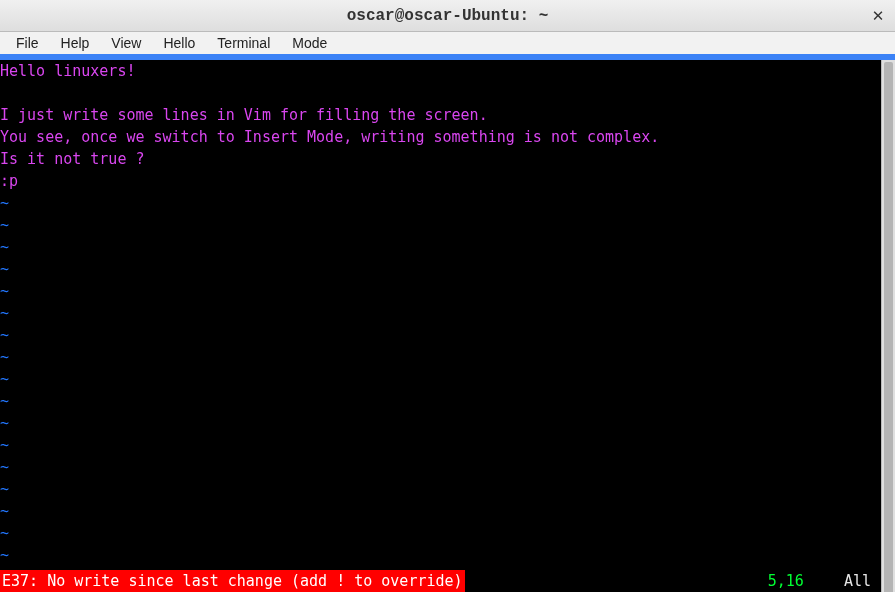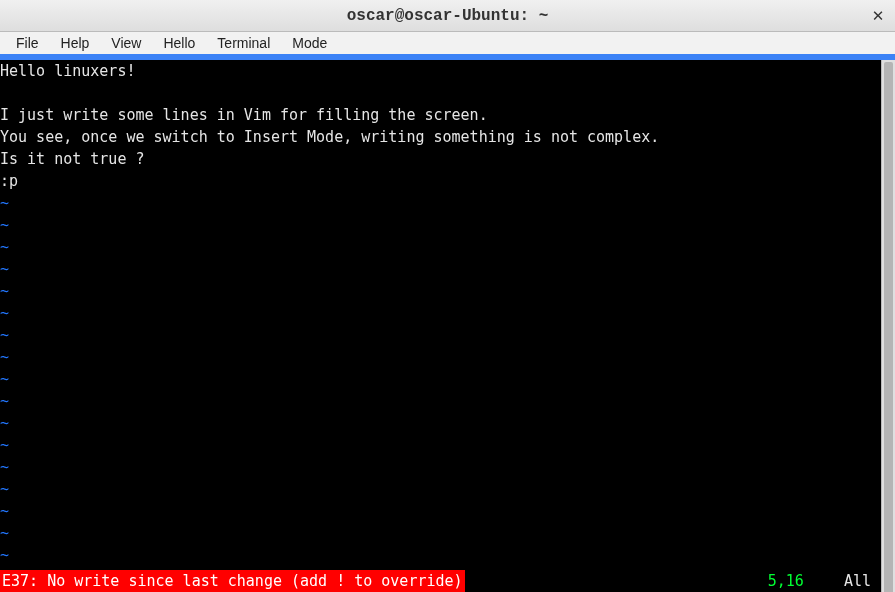--- a/index.html
+++ b/index.html
@@ -63,21 +63,21 @@
     font-family: "DejaVu Sans Mono", "Liberation Mono", monospace;
     font-size: 15px;
     line-height: 22px;
     color: #0f0;
     white-space: pre;
     overflow: hidden;
     display: flex;
     flex-direction: column;
   }
   .term-line { height: 22px; }
-  .green { color: #e5e5e5; }
+  .green { color: #d946ef; }
   .blue { color: #2277ff; }
   .term-body { flex: 1; overflow: hidden; }
 
   .status-line {
     display: flex;
     height: 22px;
     background: #000;
     font-family: "DejaVu Sans Mono", "Liberation Mono", monospace;
     font-size: 15px;
   }

